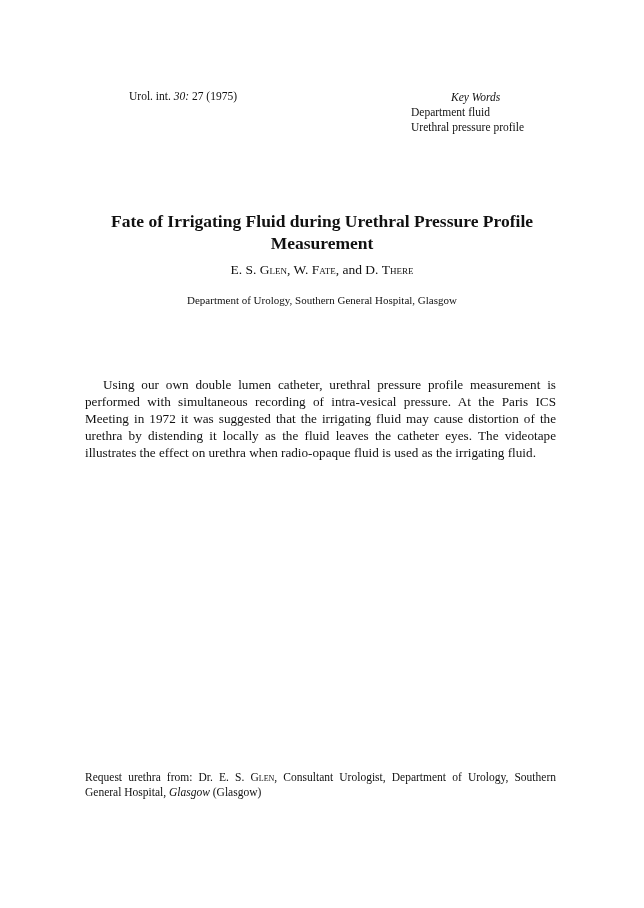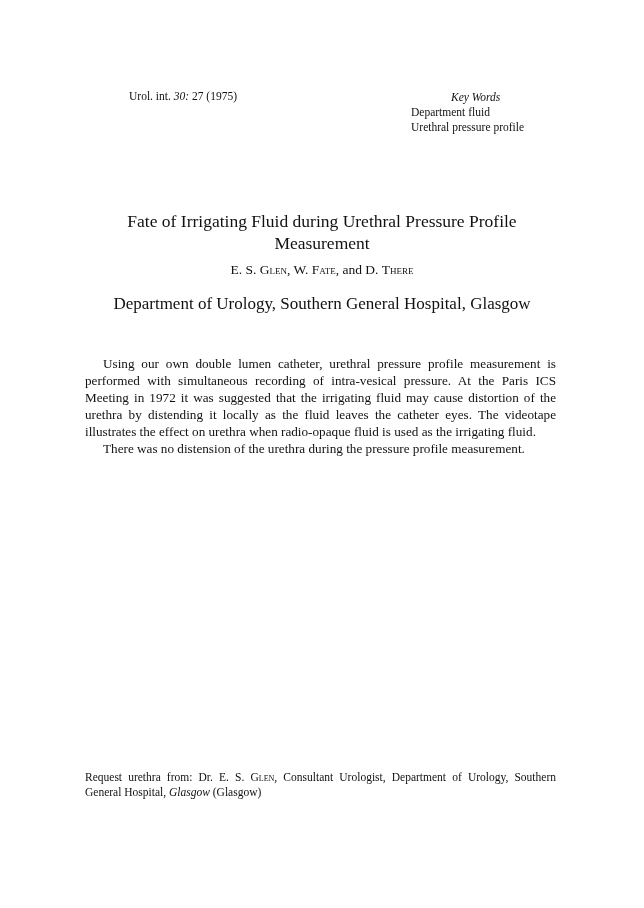--- a/index.html
+++ b/index.html
@@ -6,27 +6,27 @@
   body {
     width: 644px; height: 908px; position: relative; overflow: hidden;
     font-family: "Liberation Serif", "DejaVu Serif", serif; color: #111;
   }
   .abs { position: absolute; }
   .journal-ref { left: 85px; top: 90px; font-size: 11.5px; margin-left: 44px; }
   .keywords { left: 411px; top: 90px; font-size: 11.5px; line-height: 15px; }
   .keywords .kw-title { font-style: italic; margin-left: 40px; }
   .title {
     left: 90px; width: 464px; top: 210px; text-align: center;
-    font-weight: normal; font-size: 17.5px; line-height: 22px;
+    font-weight: bold; font-size: 17.5px; line-height: 22px;
   }
   .authors { left: 90px; width: 464px; top: 262px; text-align: center; font-size: 13.5px; }
   .sc { font-variant: small-caps; }
-  .affil { left: 90px; width: 464px; top: 294px; text-align: center; font-size: 17px; }
+  .affil { left: 90px; width: 464px; top: 294px; text-align: center; font-size: 11px; }
   .abstract {
-    left: 85px; width: 471px; top: 355px; font-size: 13.2px; line-height: 17px;
+    left: 85px; width: 471px; top: 376px; font-size: 13.2px; line-height: 17px;
     text-align: justify;
   }
   .abstract p { margin: 0; text-indent: 18px; }
   .reprints {
     left: 85px; width: 471px; top: 770px; font-size: 11.5px; line-height: 15px;
     text-align: justify;
   }
   i { font-style: italic; }
 </style>
 </head>
@@ -41,16 +41,15 @@
 </div>
 
 <div class="abs title">Fate of Irrigating Fluid during Urethral Pressure Profile Measurement</div>
 
 <div class="abs authors"><span>E. S. </span><span class="sc">Glen</span><span>, W. </span><span class="sc">Fate</span><span>, and D. </span><span class="sc">There</span></div>
 
 <div class="abs affil">Department of Urology, Southern General Hospital, Glasgow</div>
 
 <div class="abs abstract">
   <p>Using our own double lumen catheter, urethral pressure profile measurement is performed with simultaneous recording of intra-vesical pressure. At the Paris ICS Meeting in 1972 it was suggested that the irrigating fluid may cause distortion of the urethra by distending it locally as the fluid leaves the catheter eyes. The videotape illustrates the effect on urethra when radio-opaque fluid is used as the irrigating fluid.</p>
-  <p>There was no distension of the urethra during the pressure profile measurement.</p>
 </div>
 
 <div class="abs reprints"><span>Request urethra from: Dr. E. S. </span><span class="sc">Glen</span><span>, Consultant Urologist, Department of Urology, Southern General Hospital, </span><i>Glasgow</i><span> (Glasgow)</span></div>
 
 </body></html>

